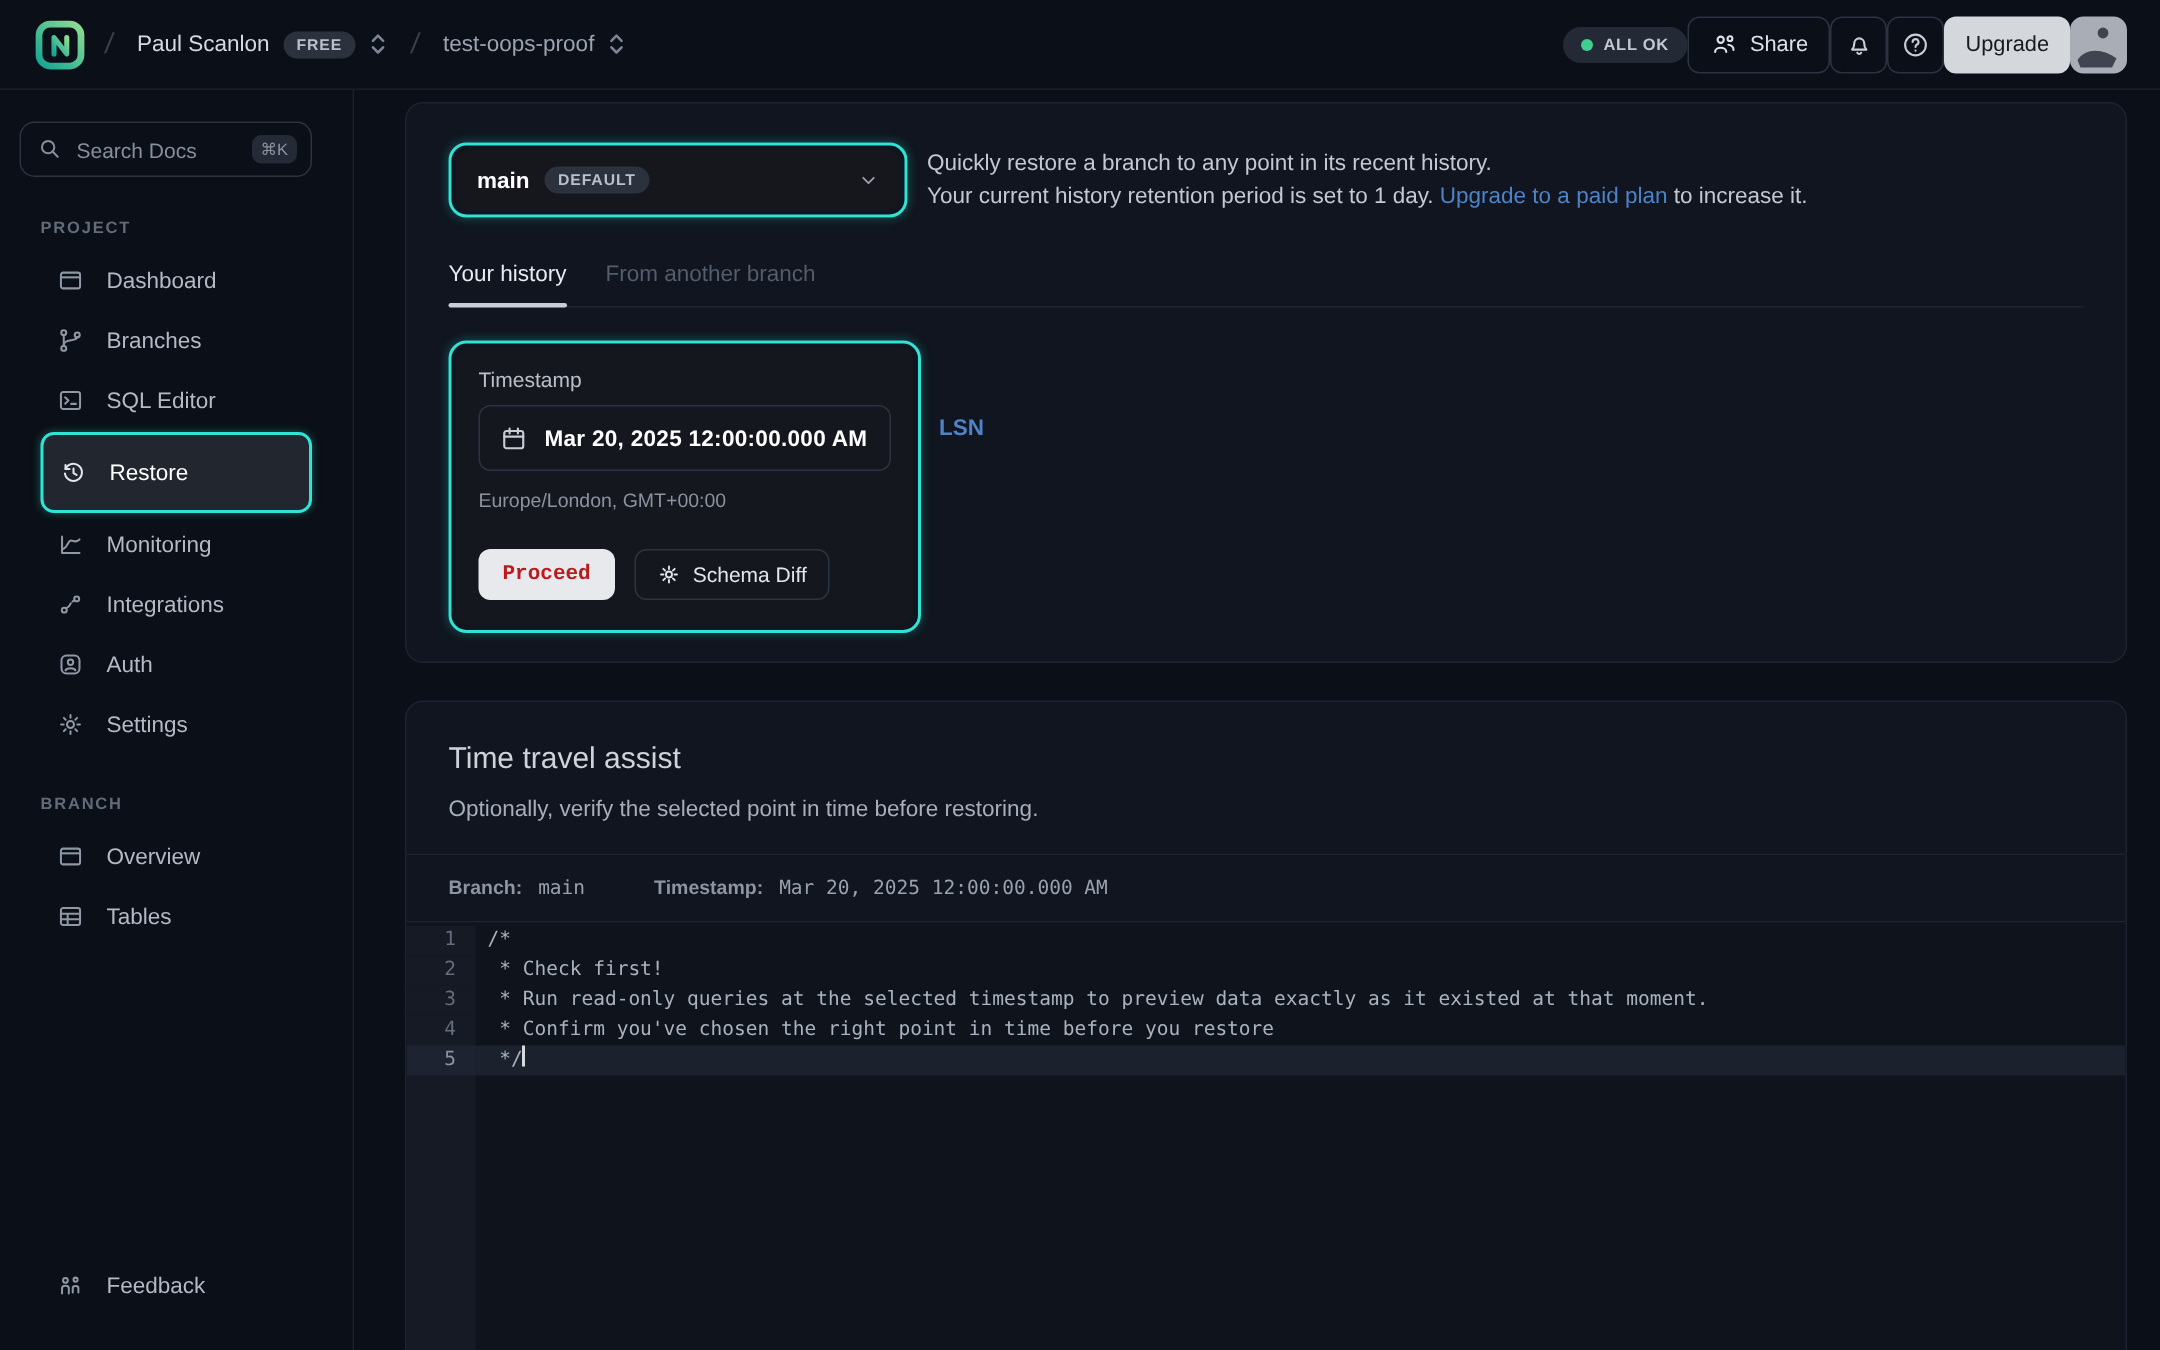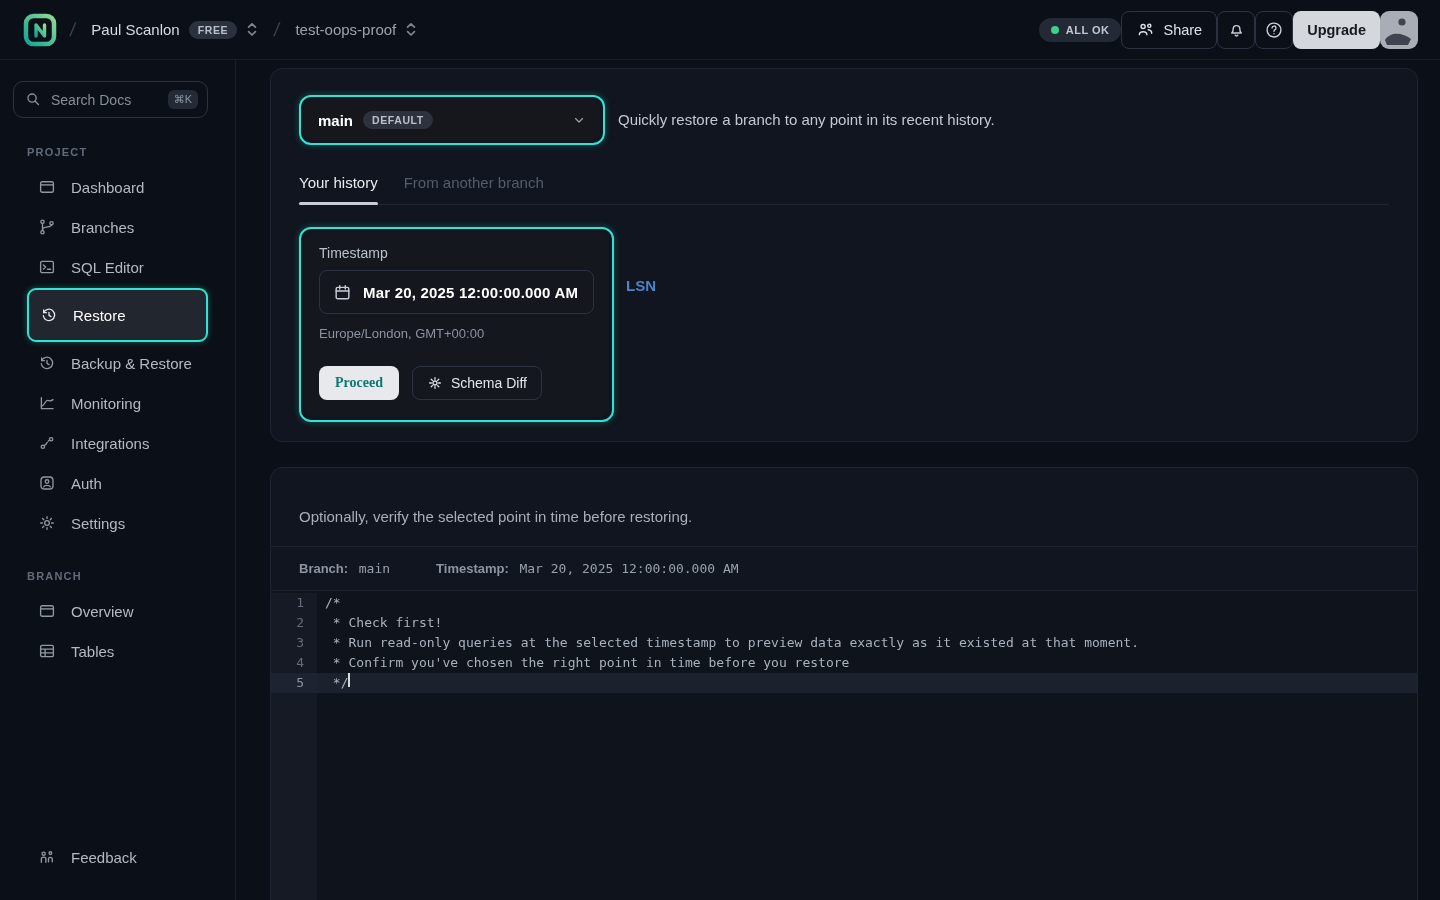--- a/index.html
+++ b/index.html
@@ -39,21 +39,21 @@
   .updown{color:#7d8694;}
   .tb-right{display:flex;align-items:center;}
   .status-pill{display:flex;align-items:center;gap:7px;background:#232a36;border-radius:999px;
     padding:6px 12px;cursor:pointer;}
   .status-dot{width:8px;height:8px;border-radius:50%;background:var(--green);}
   .status-pill span{font-size:11px;font-weight:600;letter-spacing:.5px;color:#c2c8d2;}
   .tb-btn{display:flex;align-items:center;gap:8px;height:38px;padding:0 14px;border:1px solid #2b3342;
     border-radius:8px;background:transparent;color:#dde1e8;font-size:14.5px;cursor:pointer;
     font-family:"Liberation Sans",sans-serif;}
   .tb-iconbtn{width:38px;padding:0;justify-content:center;color:#c9ced6;}
-  .upgrade-btn{background:#d4d7db;border:none;color:#171a20;font-weight:700;}
+  .upgrade-btn{background:#d4d7db;border:none;color:#171a20;font-weight:400;}
   .avatar{width:38px;height:38px;border-radius:9px;background:#a9aeb6;overflow:hidden;cursor:pointer;}
 
   
   .app{display:flex;height:840px;}
   .sidebar{width:236px;flex-shrink:0;border-right:1px solid var(--border-soft);
     display:flex;flex-direction:column;padding:18px 0 0 0;}
   .main{flex:1;padding:8px 22px 0 34px;overflow:hidden;}
 
   
   .search-box{margin:3px 27px 0 13px;height:37px;border:1px solid #2b3342;border-radius:10px;
@@ -95,21 +95,21 @@
     background:#c9ced6;border-radius:2px;}
 
   .ts-row{display:flex;align-items:flex-start;margin-top:22px;}
   .ts-inner{width:305px;background:#14171e;border-radius:9px;padding:13px 15px 17px 15px;}
   .ts-input{margin-top:9px;height:44px;border:1px solid #2b3342;border-radius:8px;
     display:flex;align-items:center;gap:11px;padding:0 13px;cursor:pointer;color:#c9ced6;}
   .ts-input .ts-val{color:#ffffff;font-size:15px;font-weight:600;letter-spacing:.2px;}
   .tz{margin-top:12px;font-size:13px;color:#8b93a1;}
   .ts-actions{margin-top:25px;display:flex;gap:13px;}
   .btn-primary{height:34px;padding:0 16px;border-radius:8px;background:#e7e9ec;border:none;
-    color:#0f766e;font-size:14px;font-weight:600;cursor:pointer;font-family:Liberation Serif, serif;}
+    color:#b91c1c;font-size:14px;font-weight:600;cursor:pointer;font-family:Liberation Mono, monospace;}
   .btn-ghost{height:34px;padding:0 14px;border-radius:8px;background:transparent;
     border:1px solid #2c3442;color:#e2e6ea;font-size:14px;display:flex;align-items:center;gap:8px;
     cursor:pointer;font-family:"Liberation Sans",sans-serif;}
   .lsn{margin:50px 0 0 12px;font-size:15px;font-weight:600;color:var(--link);text-decoration:none;cursor:pointer;}
 
   
   .tt-head{padding:27px 28px 21px 28px;}
   .tt-title{font-size:20px;font-weight:500;color:#ced3da;}
   .tt-sub{margin-top:13px;font-size:15px;color:#a7aeba;}
   .tt-info{border-top:1px solid var(--border);border-bottom:1px solid var(--border);
@@ -253,30 +253,20 @@
               <path d="M4.9 5.3v3.6h3.6"></path>
               <path d="M4.9 8.9A7.6 7.6 0 1 1 4.4 13"></path>
               <path d="M12 8.5v4l2.7 1.6"></path>
             </svg>
           </span>
         <span>Restore</span>
       </div>
       <div class="nav-item">
         <span class="ic">
             <svg width="18" height="18" viewBox="0 0 24 24" fill="none" stroke="currentColor" stroke-width="1.8" stroke-linecap="round" stroke-linejoin="round">
-              <path d="M4.9 5.3v3.6h3.6"></path>
-              <path d="M4.9 8.9A7.6 7.6 0 1 1 4.4 13"></path>
-              <path d="M12 8.5v4l2.7 1.6"></path>
-            </svg>
-          </span>
-        <span>Backup &amp; Restore</span>
-      </div>
-      <div class="nav-item">
-        <span class="ic">
-            <svg width="18" height="18" viewBox="0 0 24 24" fill="none" stroke="currentColor" stroke-width="1.8" stroke-linecap="round" stroke-linejoin="round">
               <path d="M4.5 5v14.5H20"></path>
               <path d="M4.5 16c4.5 0 5-7.5 8-7.5 2.5 0 3.5 2.5 7.5-1"></path>
             </svg>
           </span>
         <span>Monitoring</span>
       </div>
       <div class="nav-item">
         <span class="ic">
             <svg width="18" height="18" viewBox="0 0 24 24" fill="none" stroke="currentColor" stroke-width="1.8" stroke-linecap="round">
               <circle cx="6.5" cy="17" r="2.2"></circle>
@@ -353,20 +343,23 @@
           <div class="branch-select">
             <span class="bname">main</span>
             <span class="pill">DEFAULT</span>
             <svg class="chev" width="14" height="14" viewBox="0 0 24 24" fill="none" stroke="currentColor" stroke-width="2.1" stroke-linecap="round" stroke-linejoin="round">
                 <path d="M6 9.5l6 6 6-6"></path>
               </svg>
           </div>
         </div>
         <div class="branch-desc">
           <div><span>Quickly restore a branch to any point in its recent history.</span></div>
+          <div>
+            <span>Your current history retention period is set to 1 day. </span><a>Upgrade to a paid plan</a><span> to increase it.</span>
+          </div>
         </div>
       </div>
 
       <div class="tabs">
         <div class="tab active">Your history</div>
         <div class="tab">From another branch</div>
       </div>
 
       <div class="ts-row">
         <div class="hl-box">
@@ -391,20 +384,21 @@
               </button>
             </div>
           </div>
         </div>
         <a class="lsn">LSN</a>
       </div>
     </section>
 
     <section class="card card2">
       <div class="tt-head">
+        <div class="tt-title">Time travel assist</div>
         <div class="tt-sub">Optionally, verify the selected point in time before restoring.</div>
       </div>
       <div class="tt-info">
         <div>
           <span class="lbl">Branch:</span>
           <span class="val">main</span>
         </div>
         <div>
           <span class="lbl">Timestamp:</span>
           <span class="val">Mar 20, 2025 12:00:00.000 AM</span>

